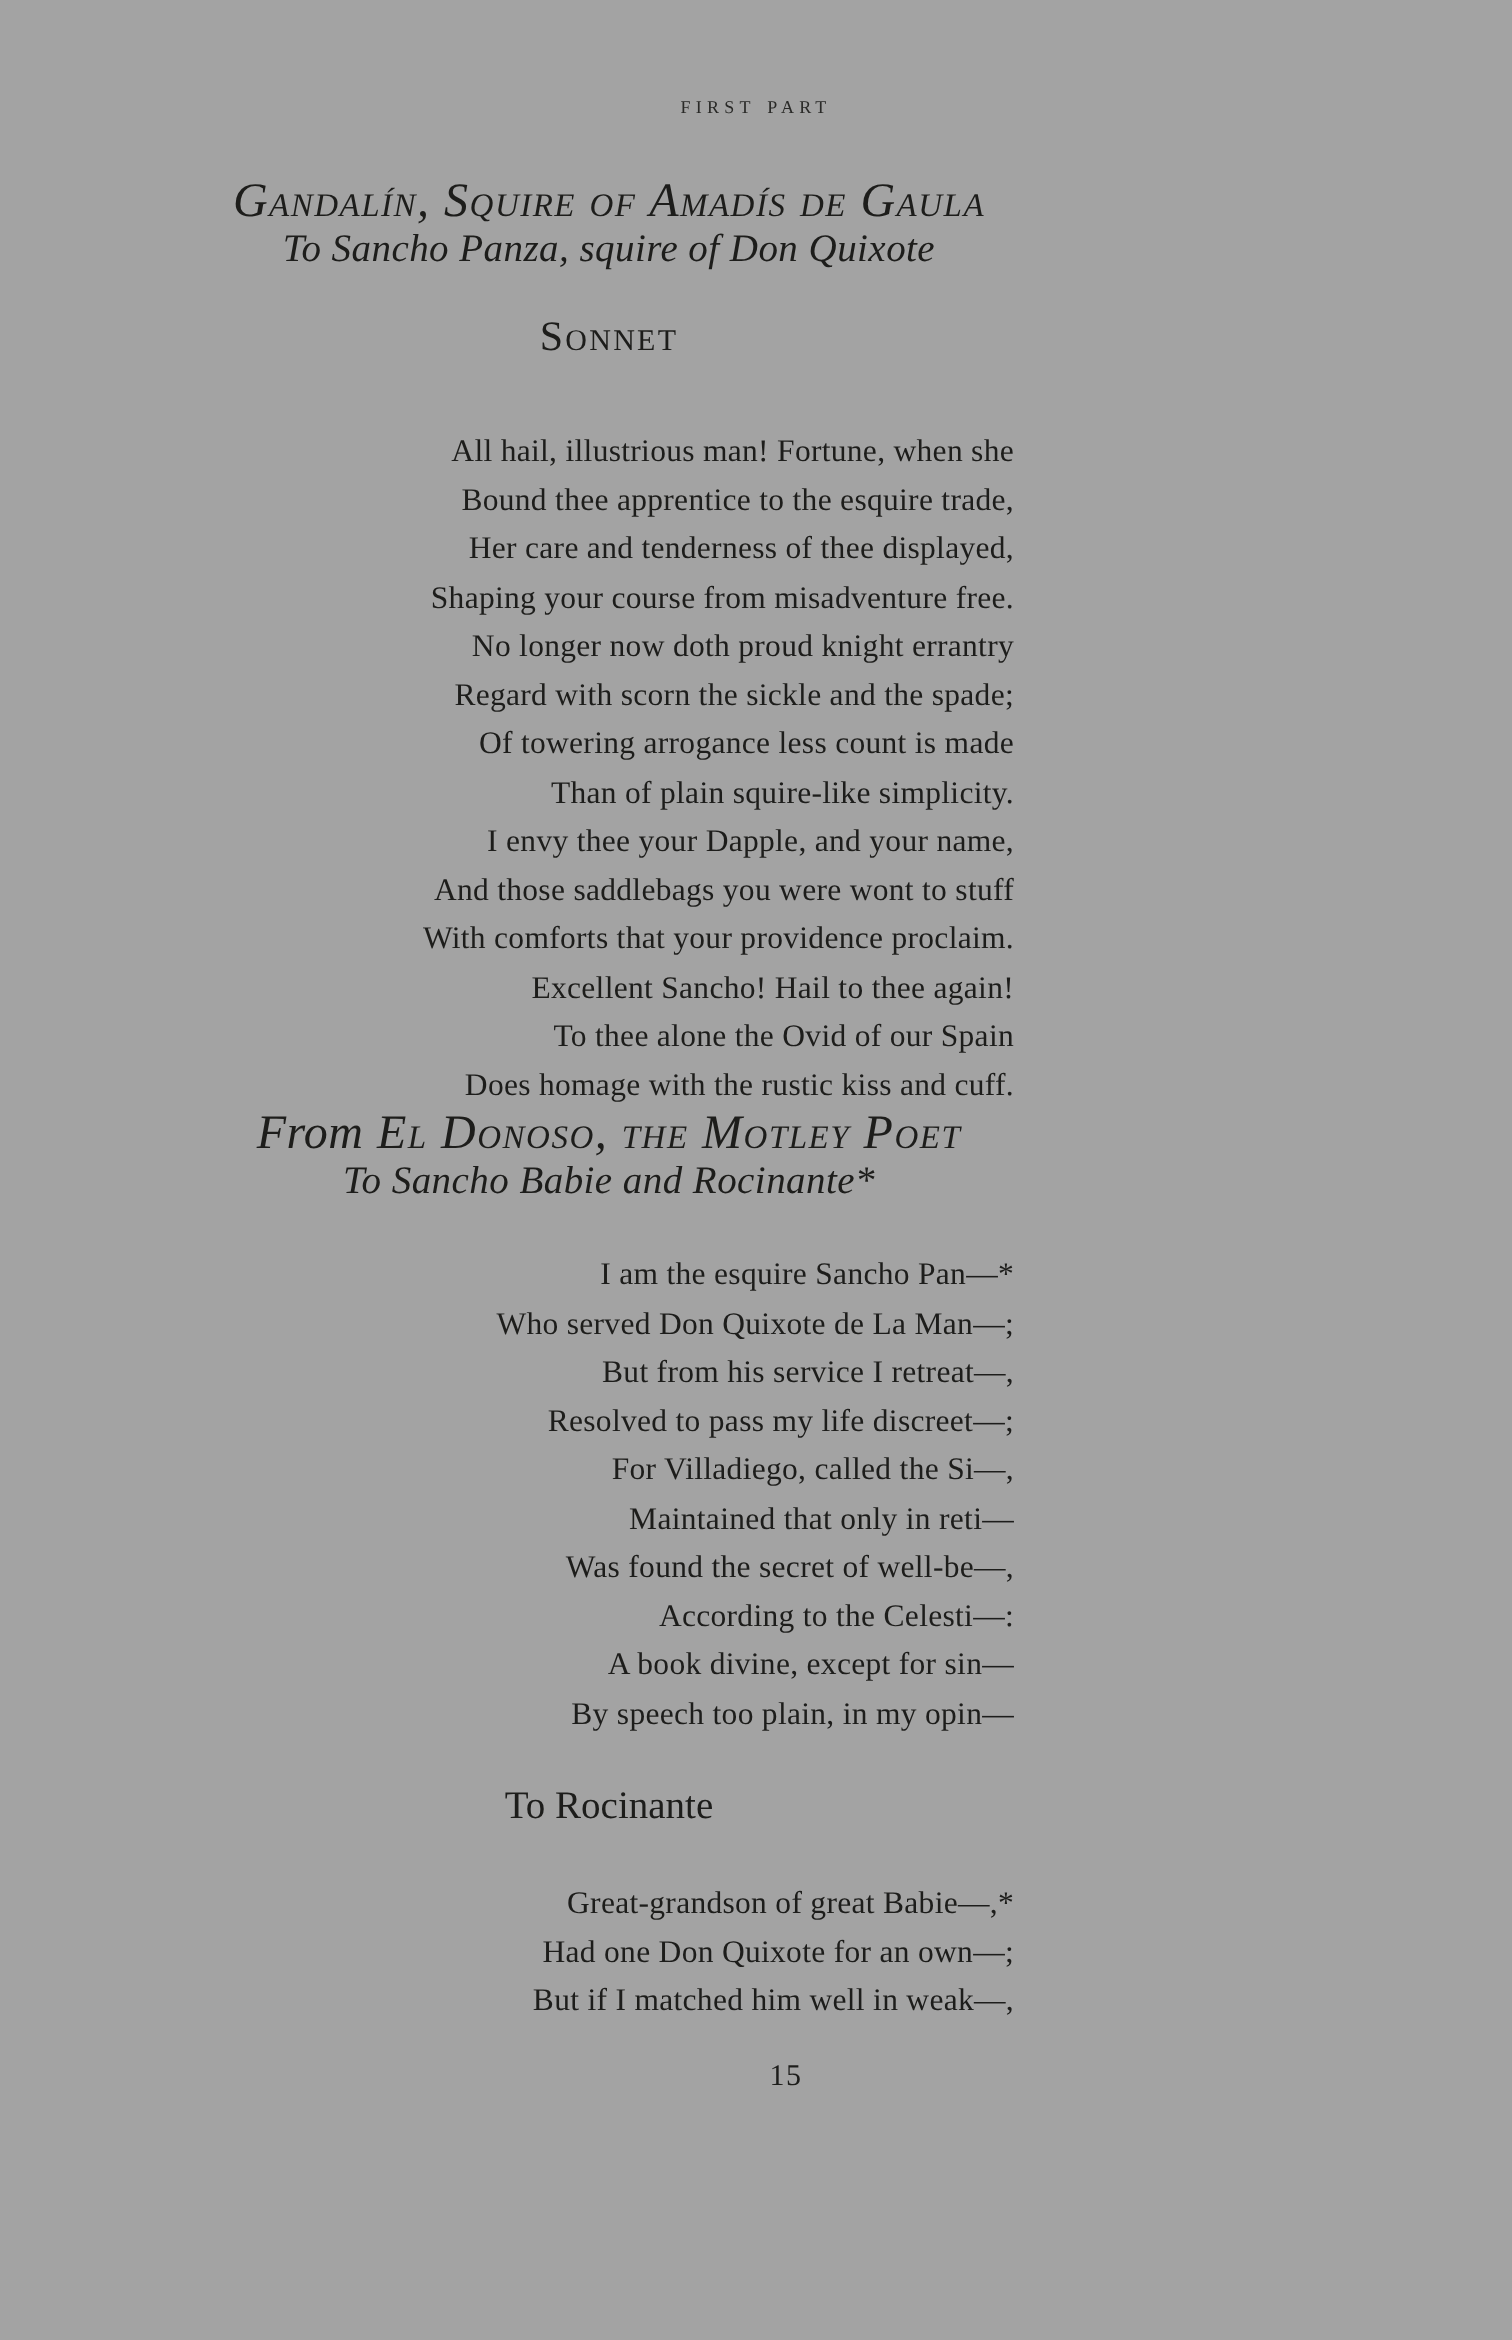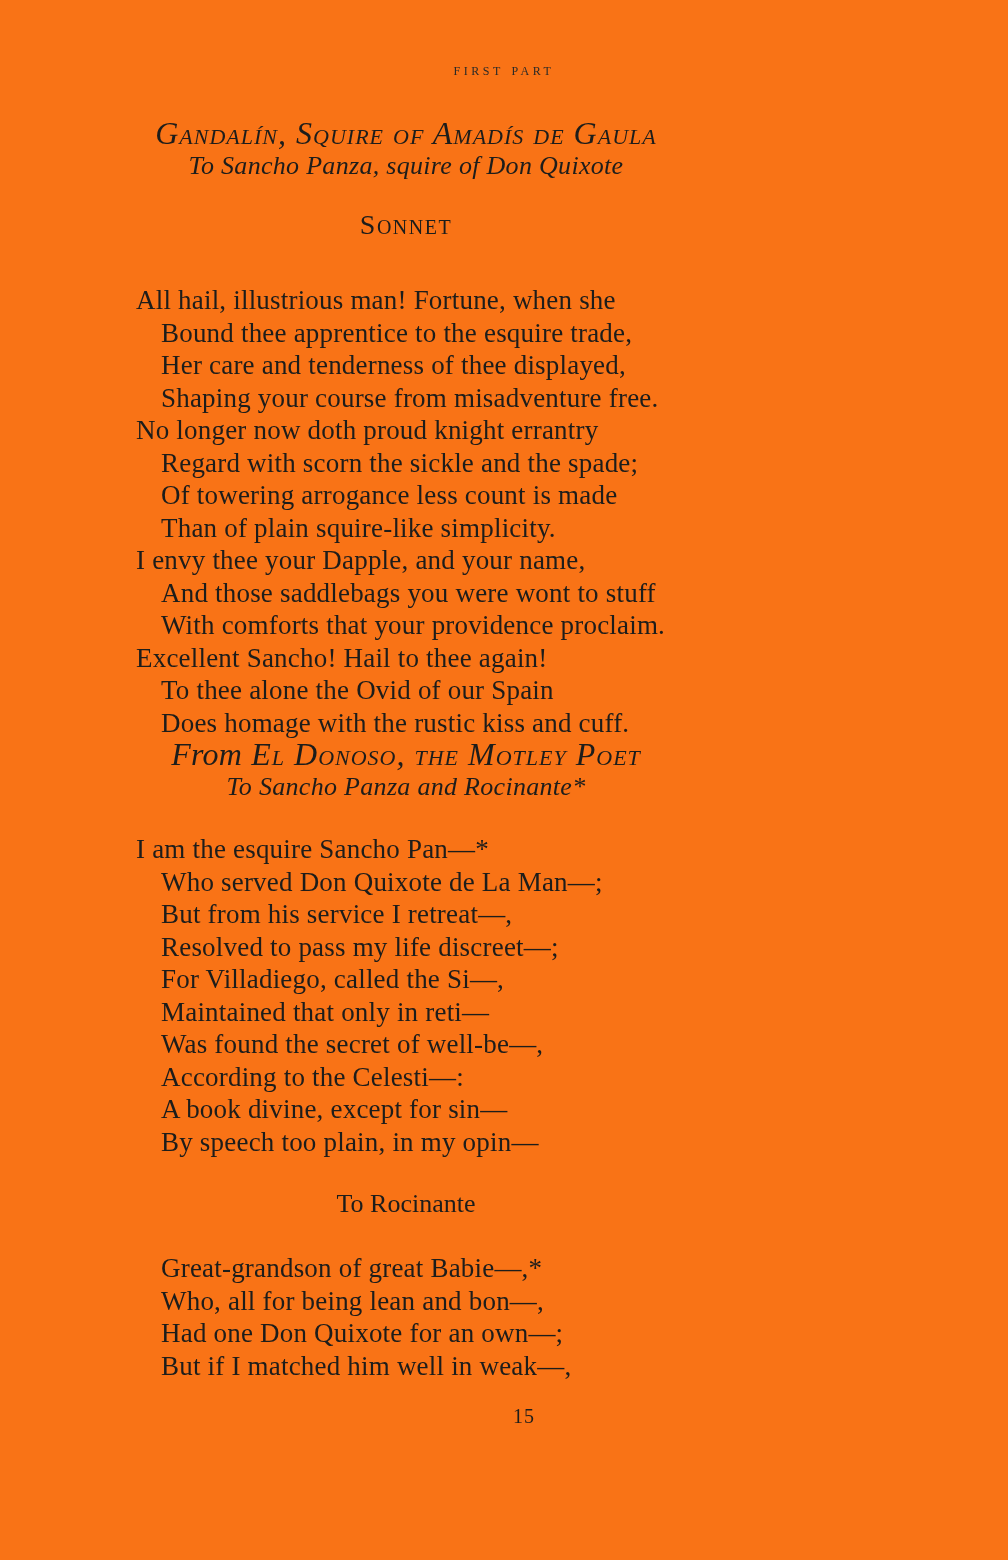--- a/index.html
+++ b/index.html
@@ -9,21 +9,21 @@
     height: 1560px;
     font-family: "Liberation Serif", serif;
     color: #1d1d1b;
   }
   .page {
     position: relative;
     width: 1008px;
     height: 1560px;
     padding-top: 60px;
     overflow: hidden;
-    background: #f97316;
+    background: #a3a3a3;
   }
   .running-header {
     text-align: center;
     font-variant: small-caps;
     letter-spacing: 3.5px;
     font-size: 17px;
     line-height: 20px;
     color: #2a2a28;
   }
   .text-column {
@@ -60,23 +60,24 @@
   }
   .form-label {
     margin-top: 30px;
     text-align: center;
     font-variant: small-caps;
     font-size: 28px;
     line-height: 26px;
     letter-spacing: 1.5px;
   }
   .poem {
-    font-size: 27px;
+    font-size: 21px;
     line-height: 32.5px;
     letter-spacing: 0.2px;
+    text-align: right;
   }
   .poem-1 { margin-top: 46px; }
   .poem-2 { margin-top: 30px; }
   .poem-3 { margin-top: 32px; }
   .line { white-space: pre; }
   .line.indent { padding-left: 25px; }
   .section-heading {
     margin-top: 30px;
     text-align: center;
     font-size: 26px;
@@ -121,41 +122,40 @@
         <div class="line indent">With comforts that your providence proclaim.</div>
         <div class="line">Excellent Sancho! Hail to thee again!</div>
         <div class="line indent">To thee alone the Ovid of our Spain</div>
         <div class="line indent">Does homage with the rustic kiss and cuff.</div>
       </div>
     </section>
 
     <section>
       <h2 class="dedication dedication-2">
         <span class="dedication-author"><span class="prefix">From</span> <span class="sc-name">El Donoso, the Motley Poet</span></span>
-        <span class="dedication-target">To Sancho Panza and Rocinante*</span>
+        <span class="dedication-target">To Sancho Babie and Rocinante*</span>
       </h2>
       <div class="poem poem-2">
         <div class="line">I am the esquire Sancho Pan—*</div>
         <div class="line indent">Who served Don Quixote de La Man—;</div>
         <div class="line indent">But from his service I retreat—,</div>
         <div class="line indent">Resolved to pass my life discreet—;</div>
         <div class="line indent">For Villadiego, called the Si—,</div>
         <div class="line indent">Maintained that only in reti—</div>
         <div class="line indent">Was found the secret of well-be—,</div>
         <div class="line indent">According to the Celesti—:</div>
         <div class="line indent">A book divine, except for sin—</div>
         <div class="line indent">By speech too plain, in my opin—</div>
       </div>
     </section>
 
     <section>
       <h2 class="section-heading">To Rocinante</h2>
       <div class="poem poem-3">
         <div class="line indent">Great-grandson of great Babie—,*</div>
-        <div class="line indent">Who, all for being lean and bon—,</div>
         <div class="line indent">Had one Don Quixote for an own—;</div>
         <div class="line indent">But if I matched him well in weak—,</div>
       </div>
     </section>
 
   </main>
 
   <footer class="page-number">15</footer>
 
 </div>

